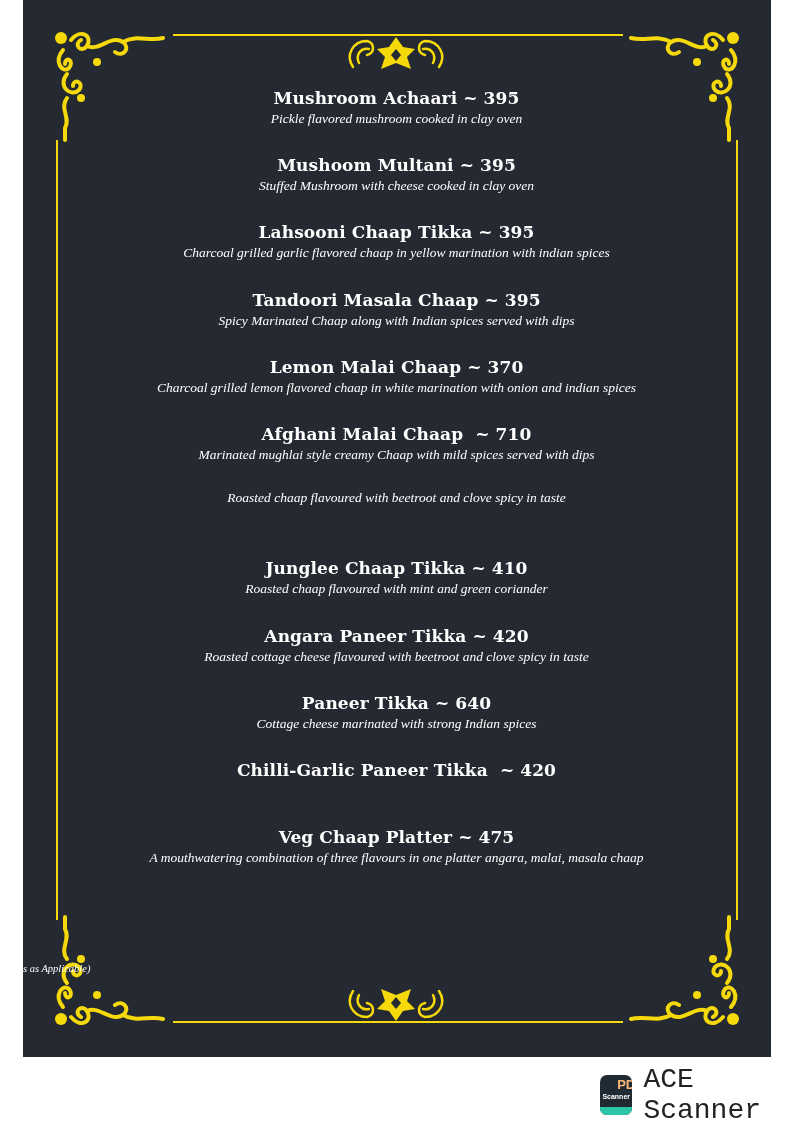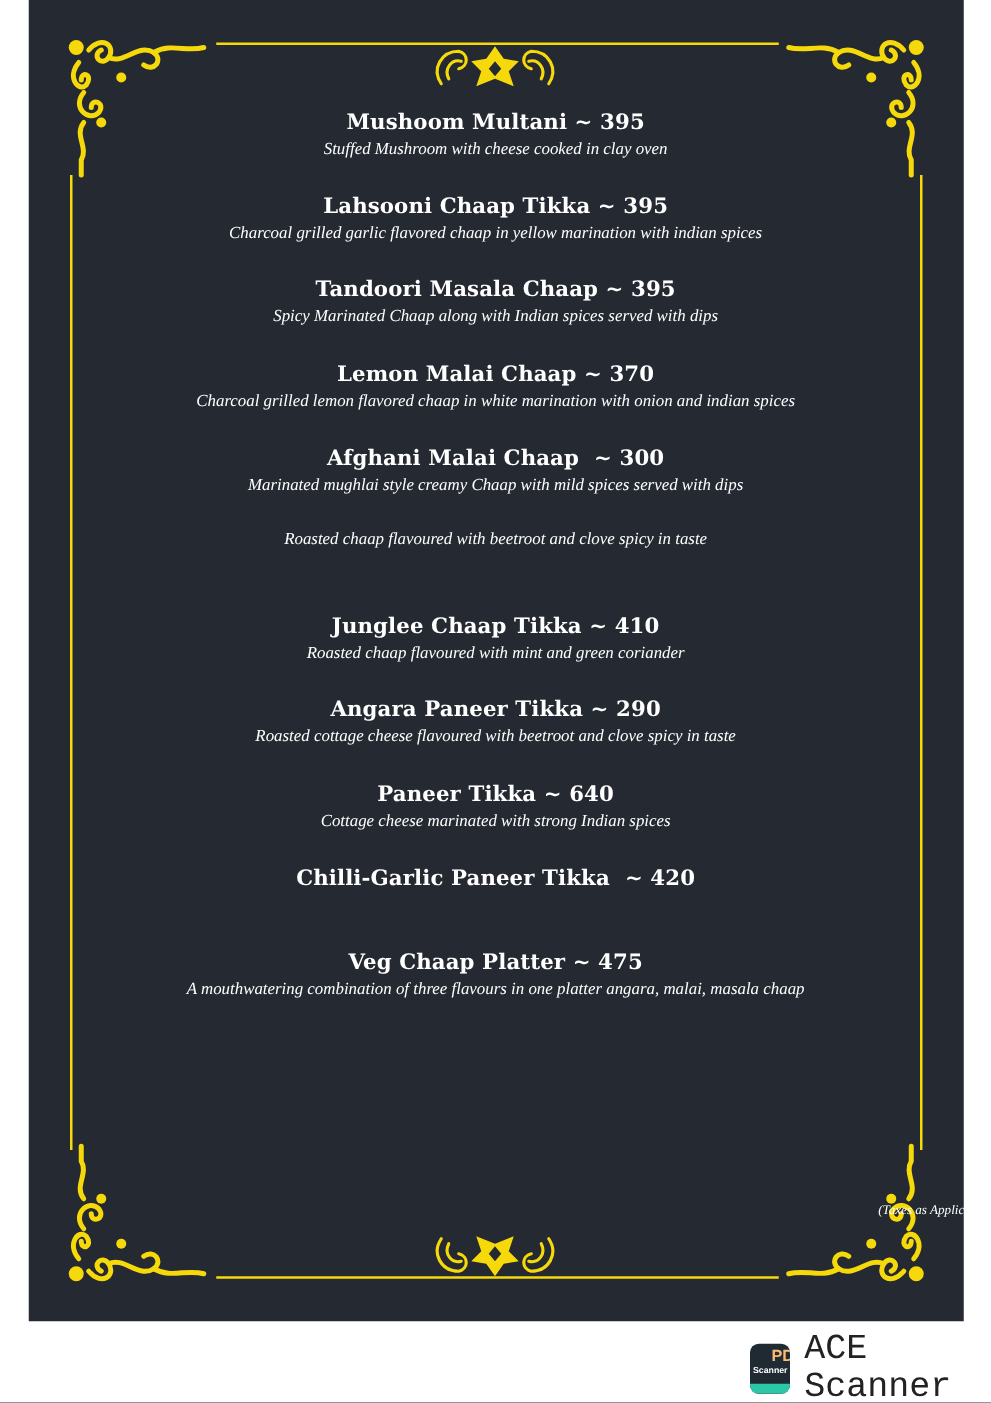--- a/index.html
+++ b/index.html
@@ -19,21 +19,21 @@
   .item { margin: 0; height: 67.2px; }
   .item-title {
     color: #ffffff; font-family: "DejaVu Serif", serif; font-weight: bold;
     font-size: 17px; line-height: 24px; letter-spacing: 0.1px; white-space: pre;
   }
   .item-desc {
     color: #ffffff; font-family: "Liberation Serif", serif; font-style: italic;
     font-size: 13.5px; line-height: 18px; white-space: pre;
   }
   .taxes {
-    position: absolute; left: 0; top: 963px; width: 793px; text-align: right;
+    position: absolute; left: 0; top: 963px; width: 793px; text-align: left;
     color: #ffffff; font-family: "Liberation Serif", serif; font-style: italic; font-size: 10.5px;
   }
   .watermark {
     position: absolute; left: 600px; top: 1075px; height: 40px; display: flex; align-items: center;
   }
   .wm-logo {
     width: 40px; height: 40px; border-radius: 7px; background: #1f2a33; position: relative; overflow: hidden;
     display: flex; flex-direction: column; align-items: center; justify-content: flex-start;
   }
   .wm-logo .bar { position: absolute; left: 0; bottom: 0; width: 40px; height: 8px; background: #2cc7a6; }
@@ -121,48 +121,52 @@
       <path d="M18 30 C 14 22, 20 14, 28 16"></path>
       <path d="M92 30 C 96 22, 90 14, 82 16"></path>
     </g>
     <path d="M55 4 L 62 14 L 74 16 L 66 24 L 70 36 L 55 30 L 40 36 L 44 24 L 36 16 L 48 14 Z" fill="#f5d90a"></path>
     <path d="M55 16 L 60 22 L 55 28 L 50 22 Z" fill="#252a32"></path>
   </svg>
 </div>
 
 <div class="menu">
   <div class="item">
+    <div class="item-title">Mushroom Achaari ~ 395</div>
+    <div class="item-desc">Pickle flavored mushroom cooked in clay oven</div>
+  </div>
+  <div class="item">
     <div class="item-title">Mushoom Multani ~ 395</div>
     <div class="item-desc">Stuffed Mushroom with cheese cooked in clay oven</div>
   </div>
   <div class="item">
     <div class="item-title">Lahsooni Chaap Tikka ~ 395</div>
     <div class="item-desc">Charcoal grilled garlic flavored chaap in yellow marination with indian spices</div>
   </div>
   <div class="item">
     <div class="item-title">Tandoori Masala Chaap ~ 395</div>
     <div class="item-desc">Spicy Marinated Chaap along with Indian spices served with dips</div>
   </div>
   <div class="item">
     <div class="item-title">Lemon Malai Chaap ~ 370</div>
     <div class="item-desc">Charcoal grilled lemon flavored chaap in white marination with onion and indian spices</div>
   </div>
   <div class="item">
-    <div class="item-title">Afghani Malai Chaap  ~ 300</div>
+    <div class="item-title">Afghani Malai Chaap  ~ 710</div>
     <div class="item-desc">Marinated mughlai style creamy Chaap with mild spices served with dips</div>
   </div>
   <div class="item">
     <div class="item-desc">Roasted chaap flavoured with beetroot and clove spicy in taste</div>
   </div>
   <div class="item">
     <div class="item-title">Junglee Chaap Tikka ~ 410</div>
     <div class="item-desc">Roasted chaap flavoured with mint and green coriander</div>
   </div>
   <div class="item">
-    <div class="item-title">Angara Paneer Tikka ~ 290</div>
+    <div class="item-title">Angara Paneer Tikka ~ 420</div>
     <div class="item-desc">Roasted cottage cheese flavoured with beetroot and clove spicy in taste</div>
   </div>
   <div class="item">
     <div class="item-title">Paneer Tikka ~ 640</div>
     <div class="item-desc">Cottage cheese marinated with strong Indian spices</div>
   </div>
   <div class="item">
     <div class="item-title">Chilli-Garlic Paneer Tikka  ~ 420</div>
   </div>
   <div class="item">

